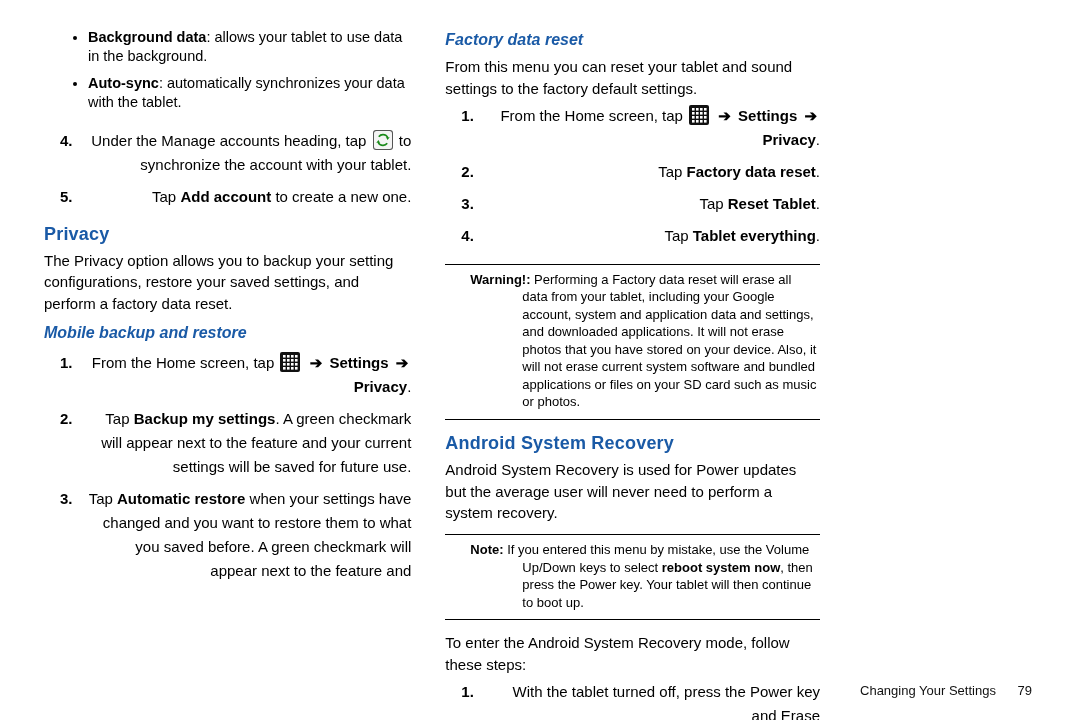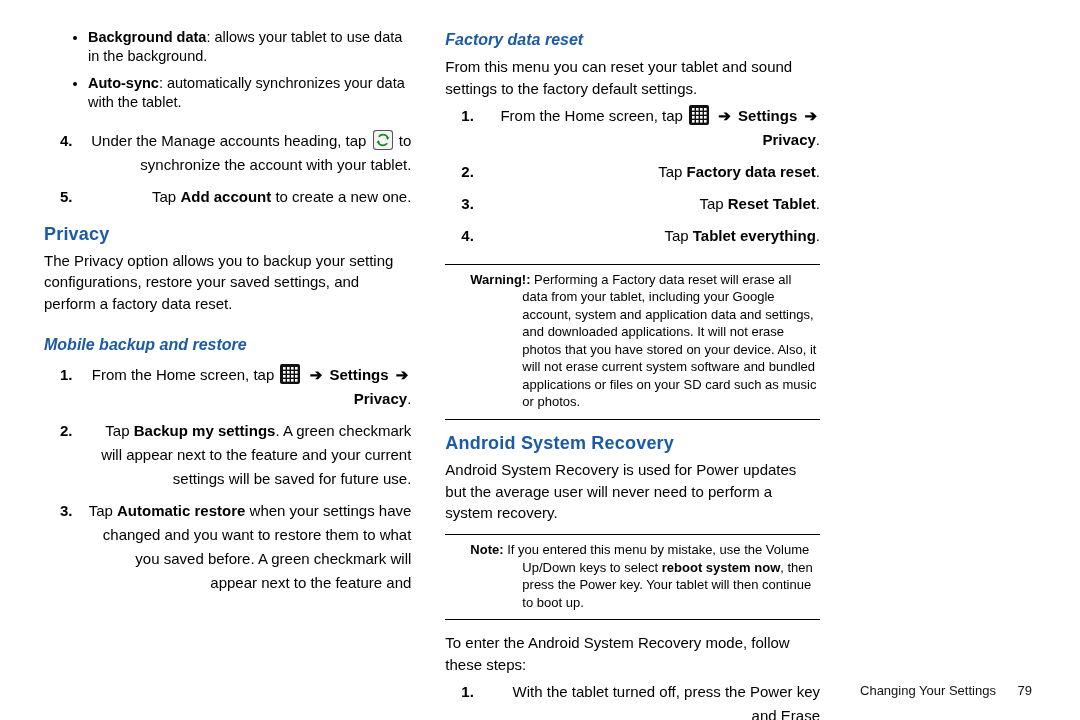--- a/index.html
+++ b/index.html
@@ -34,21 +34,21 @@
     font-weight: 700;
     font-size: 18px;
     letter-spacing: 0.2px;
     margin-top: 4px;
   }
   .h3-blue-italic {
     color: #1a5aa6;
     font-weight: 700;
     font-style: italic;
     font-size: 16px;
-    margin-top: 18px;
+    margin-top: 6px;
     margin-bottom: 2px;
   }
   .body-text { margin-top: 2px; line-height: 1.45; }
   .bullet-list { padding-left: 44px; margin: 0 0 4px 0; }
   .bullet-list li { margin-bottom: 8px; line-height: 1.32; font-size: 14.5px; }
   ol.numlist {
     list-style: none;
     padding-left: 16px;
     margin: 4px 0 0 0;
     counter-reset: item 0;

